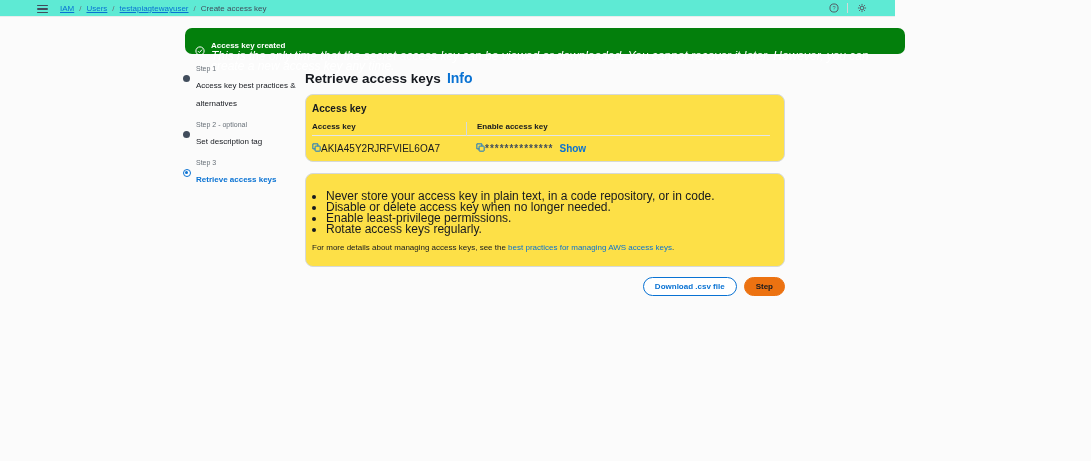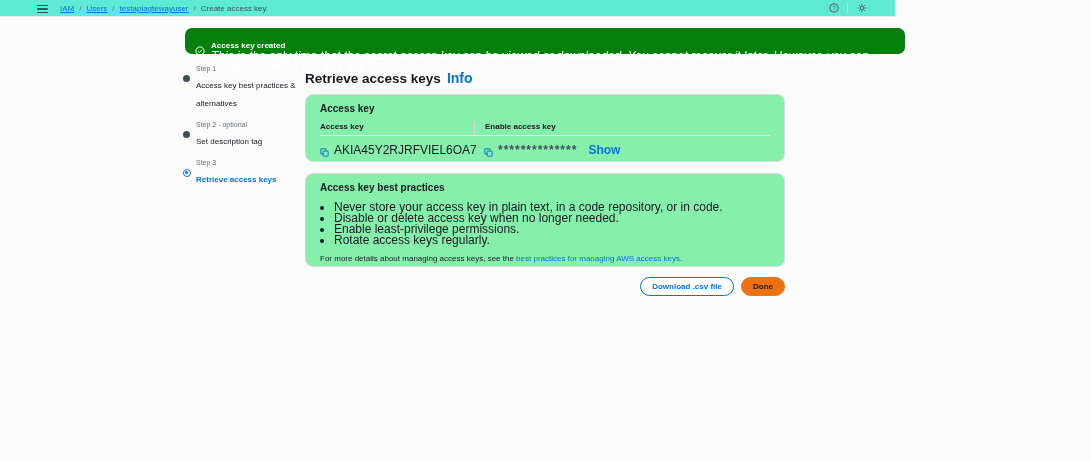--- a/index.html
+++ b/index.html
@@ -54,31 +54,31 @@
     border-radius:50%; background:#0972d3;
   }
 
   
   .main { position:absolute; left:305px; top:70px; width:480px; }
   .page-title-row { display:flex; align-items:baseline; gap:6px; margin-bottom:8px; }
   .page-title { font-size:13.5px; font-weight:bold; color:#16191f; }
   .info-link { font-size:14px; font-weight:bold; color:#0972d3; cursor:pointer; }
 
   .card {
-    background:#86efac; border:1px solid #d5d9d9; border-radius:8px;
-    padding:8px 14px 10px 14px; margin-bottom:10px;
+    background:#fde047; border:1px solid #d5d9d9; border-radius:8px;
+    padding:8px 14px 10px 6px; margin-bottom:10px;
   }
   .card h2 { font-size:10px; font-weight:bold; color:#16191f; margin-bottom:3px; }
   .card .desc { font-size:8px; color:#414d5c; line-height:10px; }
 
   .key-table { display:grid; grid-template-columns:154px 1fr; margin-top:8px; }
   .kt-head { font-size:8px; font-weight:bold; padding-bottom:4px; border-bottom:1px solid #e3e6e8; }
   .kt-head.col2, .kt-cell.col2 { padding-left:10px; }
   .kt-head.col2 { border-left:1px solid #d5d9d9; }
-  .kt-cell { padding-top:7px; font-size:12px; display:flex; align-items:flex-end; gap:5px; }
+  .kt-cell { padding-top:7px; font-size:10px; display:flex; align-items:flex-start; }
   .copy-btn { cursor:pointer; display:inline-flex; flex:0 0 auto; }
   .masked { letter-spacing:1px; font-weight:bold; color:#414d5c; }
   .show-link { color:#0972d3; font-weight:bold; margin-left:6px; cursor:pointer; }
 
   .bullets { margin:9px 0 0 14px; }
   .bullets li { font-size:12px; color:#16191f; line-height:11px; }
   .bp-footer { font-size:8px; margin-top:8px; color:#16191f; }
   .bp-footer a { color:#0972d3; cursor:pointer; }
 
   .actions { display:flex; justify-content:flex-end; gap:7px; margin-top:8px; }
@@ -179,29 +179,28 @@
             <path d="M10.5 5.5V1.5h-9v9h4"></path>
           </svg>
         </span>
         <span class="masked">**************</span>
         <a class="show-link">Show</a>
       </div>
     </div>
   </div>
 
   <div class="card" style="height:94px; margin-top:11px;">
-    <h2>Access key best practices</h2>
     <ul class="bullets">
       <li>Never store your access key in plain text, in a code repository, or in code.</li>
       <li>Disable or delete access key when no longer needed.</li>
       <li>Enable least-privilege permissions.</li>
       <li>Rotate access keys regularly.</li>
     </ul>
     <div class="bp-footer">
       <span>For more details about managing access keys, see the </span><a>best practices for managing AWS access keys</a><span>.</span>
     </div>
   </div>
 
   <div class="actions">
     <button class="btn btn-secondary">Download .csv file</button>
-    <button class="btn btn-primary">Done</button>
+    <button class="btn btn-primary">Step</button>
   </div>
 </div>
 
 </body></html>

